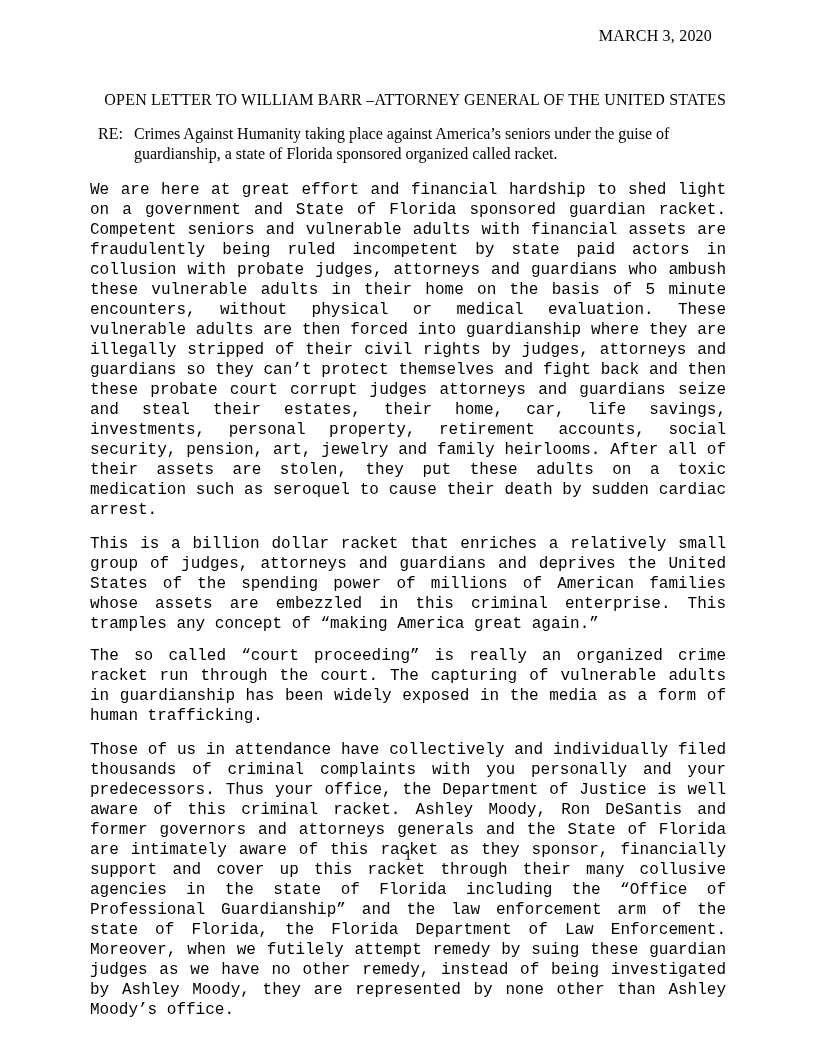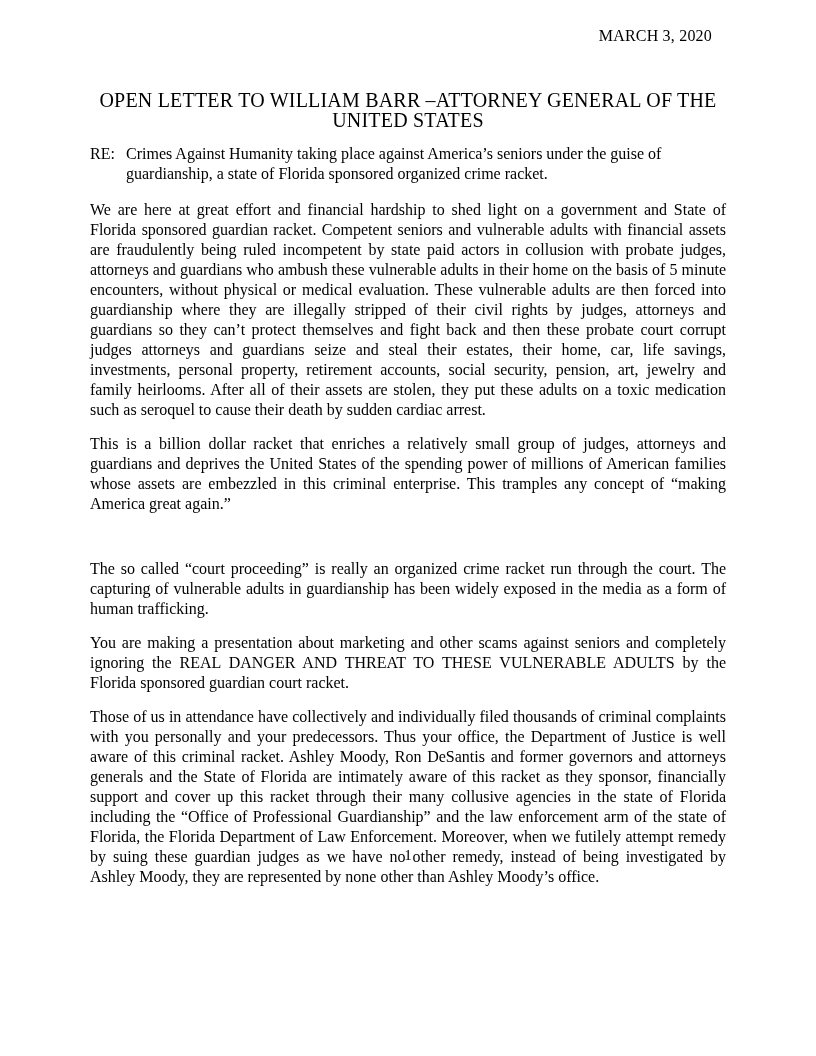--- a/index.html
+++ b/index.html
@@ -24,48 +24,50 @@
     padding: 26px 90px 0 90px;
     box-sizing: border-box;
   }
   .doc-date {
     text-align: right;
     padding-right: 14px;
     letter-spacing: 0.2px;
   }
   .doc-title {
     margin: 44px 0 0 0;
-    font-size: 20px;
+    font-size: 16px;
     font-weight: normal;
-    text-align: center;
+    text-align: right;
     letter-spacing: 0.2px;
   }
   .re-block {
     margin-top: 14px;
     display: flex;
+    margin-left: 8px;
   }
   .re-label {
     flex: 0 0 36px;
   }
   .re-content {
     flex: 1 1 auto;
   }
   .re-content p {
     margin: 0;
     text-align: left;
   }
   .body-para {
     margin: 14px 0 0 0;
     text-align: justify;
+    font-family: Liberation Mono, monospace;
   }
   .body-para.first {
     margin-top: 16px;
   }
   .body-para.gap-before {
-    margin-top: 45px;
+    margin-top: 12px;
   }
   .page-number {
     position: absolute;
     bottom: 68px;
     left: 0;
     width: 816px;
     text-align: center;
     font-size: 15px;
   }
 </style>
@@ -74,30 +76,29 @@
 
 <div class="page">
 
   <div class="doc-date">MARCH 3, 2020</div>
 
   <h1 class="doc-title">OPEN LETTER TO WILLIAM BARR –ATTORNEY GENERAL OF THE UNITED STATES</h1>
 
   <div class="re-block">
     <span class="re-label">RE:</span>
     <div class="re-content">
-      <p>Crimes Against Humanity taking place against America’s seniors under the guise of guardianship, a state of Florida sponsored organized crime racket.</p>
+      <p>Crimes Against Humanity taking place against America’s seniors under the guise of guardianship, a state of Florida sponsored organized called racket.</p>
     </div>
   </div>
 
   <p class="body-para first">We are here at great effort and financial hardship to shed light on a government and State of Florida sponsored guardian racket.  Competent seniors and vulnerable adults with financial assets are fraudulently being ruled incompetent by state paid actors in collusion with probate judges, attorneys and guardians who ambush these vulnerable adults in their home on the basis of 5 minute encounters, without physical or medical evaluation.   These vulnerable adults are then forced into guardianship where they are illegally stripped of their civil rights by judges, attorneys and guardians so they can’t protect themselves and fight back and then these probate court corrupt judges attorneys and guardians seize and steal their estates, their home, car, life savings, investments,  personal property, retirement accounts, social security, pension, art, jewelry and family heirlooms.  After all of their assets are stolen, they put these adults on a toxic medication such as seroquel to cause their death by sudden cardiac arrest.</p>
 
   <p class="body-para">This is a billion dollar racket that enriches a relatively small group of judges, attorneys and guardians and deprives the United States of the spending power of millions of American families whose assets are embezzled in this criminal enterprise.  This tramples any concept of “making America great again.”</p>
 
   <p class="body-para gap-before">The so called “court proceeding” is really an organized crime racket run through the court. The capturing of vulnerable adults in guardianship has been widely exposed in the media as a form of human trafficking.</p>
 
 
-  <p class="body-para">You are making a presentation about marketing and other scams against seniors and completely ignoring the REAL DANGER AND THREAT TO THESE VULNERABLE ADULTS by the Florida sponsored guardian court racket.</p>
 
   <p class="body-para">Those of us in attendance have collectively and individually filed thousands of criminal complaints with you personally and your predecessors.    Thus your office, the Department of Justice is well aware of this criminal racket.  Ashley Moody, Ron DeSantis and former governors and attorneys generals and the State of Florida are intimately aware of this racket as they sponsor, financially support and cover up this racket through their many collusive agencies in the state of Florida including the “Office of Professional Guardianship” and the law enforcement arm of the state of Florida, the Florida Department of Law Enforcement.   Moreover, when we futilely attempt remedy by suing these guardian judges as we have no other remedy, instead of being investigated by Ashley Moody, they are represented by none other than Ashley Moody’s office.</p>
 
   <div class="page-number">1</div>
 
 </div>
 
 </body></html>

